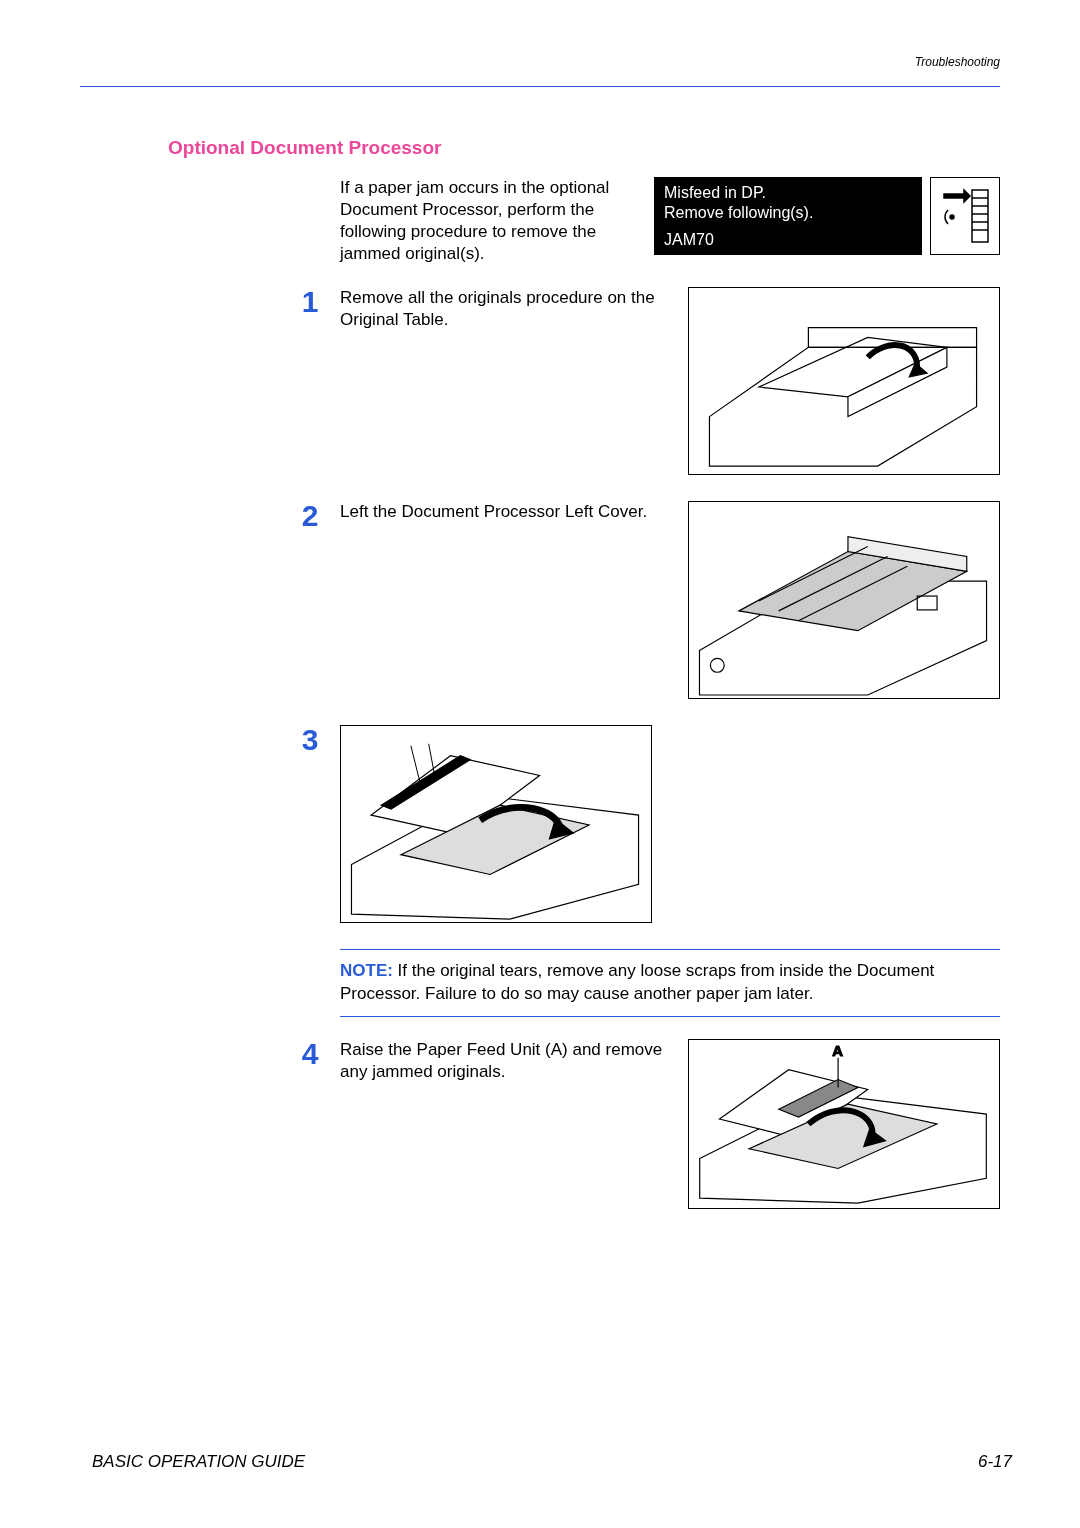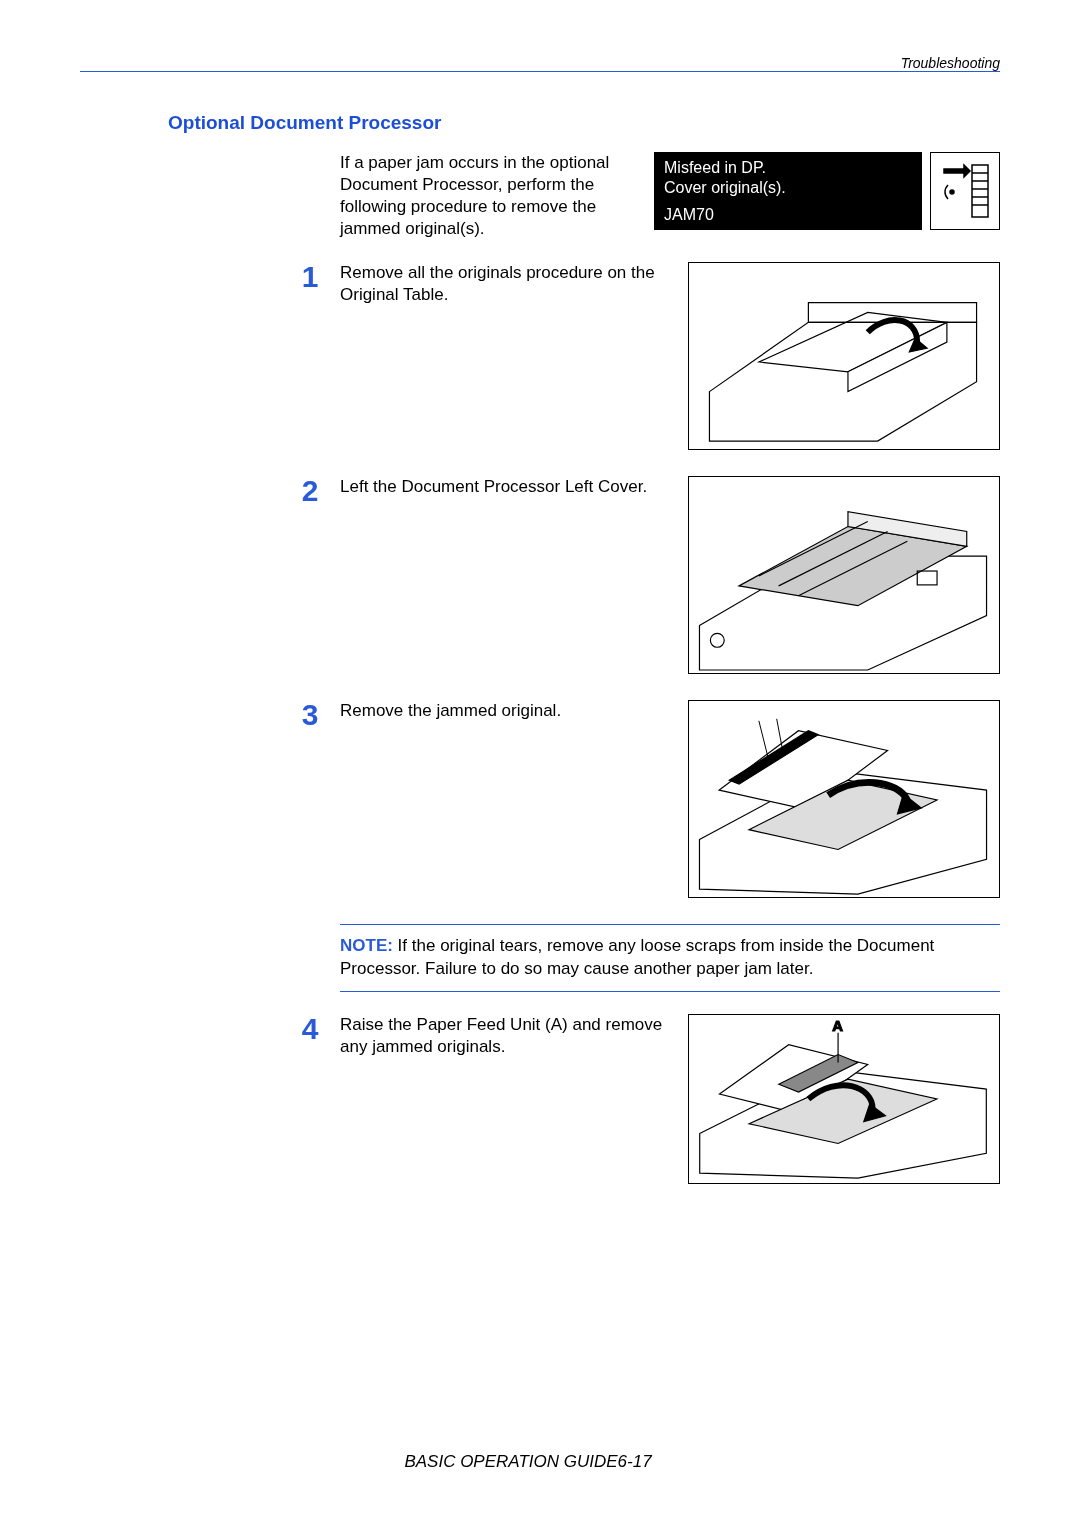--- a/index.html
+++ b/index.html
@@ -11,30 +11,30 @@
     position: relative;
   }
   .page {
     position: absolute;
     left: 80px;
     top: 55px;
     width: 920px;
   }
   .topbar {
     border-bottom: 1.5px solid #2a5bd7;
-    padding-bottom: 0;
+    padding-bottom: 17px;
     text-align: right;
     font-style: italic;
-    font-size: 14px;
+    font-size: 12px;
   }
   .section-title {
-    color: #1d4ed8;
+    color: #ec4899;
     font-weight: bold;
     font-size: 19px;
-    margin-top: 40px;
+    margin-top: 50px;
     margin-bottom: 18px;
     margin-left: 88px;
   }
   .content {
     margin-left: 260px;
     width: 660px;
   }
   .intro-row {
     display: flex;
     gap: 20px;
@@ -111,27 +111,27 @@
     border-bottom: 1.5px solid #2a5bd7;
     padding: 10px 0;
     margin: 10px 0 22px 0;
     font-size: 17px;
     line-height: 1.35;
   }
   .note-label { font-weight: bold; color: #2a5bd7; text-align: center; }
   .italic { }
   .footer {
     position: absolute;
-    left: 68px;
+    left: 92px;
     bottom: 56px;
     width: 920px;
     font-style: italic;
     font-size: 17px;
     display: flex;
-    justify-content: center;
+    justify-content: space-between;
     margin-top: 20px;
   }
   .fig-svg { width: 100%; height: 100%; }
   .label-a {
     font-weight: bold;
     font-style: normal;
     font-size: 15px;
   }
 </style>
 </head>
@@ -145,21 +145,21 @@
   <div class="content">
 
     <div class="intro-row">
       <div class="intro-text">
         <span>If a paper jam occurs in the optional </span><span class="italic">Document Processor, p</span><span>erform the following procedure to remove the jammed original(s).</span>
       </div>
       <div class="lcd-panel">
         <div class="lcd">
           <div class="lcd-top">
             <div>Misfeed in DP.</div>
-            <div>Cover original(s).</div>
+            <div>Remove following(s).</div>
           </div>
           <div class="lcd-bottom">JAM70</div>
         </div>
         <div class="icon-box">
           <svg viewBox="0 0 54 64">
             <g stroke="#000" stroke-width="1.5" fill="none">
               <rect x="34" y="6" width="16" height="52"></rect>
               <line x1="34" y1="14" x2="50" y2="14"></line>
               <line x1="34" y1="22" x2="50" y2="22"></line>
               <line x1="34" y1="30" x2="50" y2="30"></line>
@@ -214,23 +214,20 @@
               <rect x="230" y="95" width="20" height="14"></rect>
             </g>
           </svg>
         </div>
       </div>
     </div>
 
     <div class="step">
       <div class="step-num">3</div>
       <div class="step-body">
-        <div class="step-text">
-          <span>Remove the jammed original.</span>
-        </div>
         <div class="step-fig tall">
           <svg class="fig-svg" viewBox="0 0 312 198">
             <g stroke="#000" stroke-width="1.2" fill="none">
               <polygon points="10,140 140,70 300,90 300,160 170,195 10,190"></polygon>
               <polygon points="30,90 110,30 200,50 120,110" fill="#fff"></polygon>
               <polygon points="40,80 120,30 130,34 50,84" fill="#000"></polygon>
               <polygon points="60,130 160,80 250,100 150,150" fill="#ddd"></polygon>
               <line x1="80" y1="60" x2="70" y2="20" stroke-width="1"></line>
               <line x1="95" y1="55" x2="88" y2="18" stroke-width="1"></line>
               <path d="M140 95 C 170 75 210 80 220 100" stroke-width="7" stroke="#000"></path>

